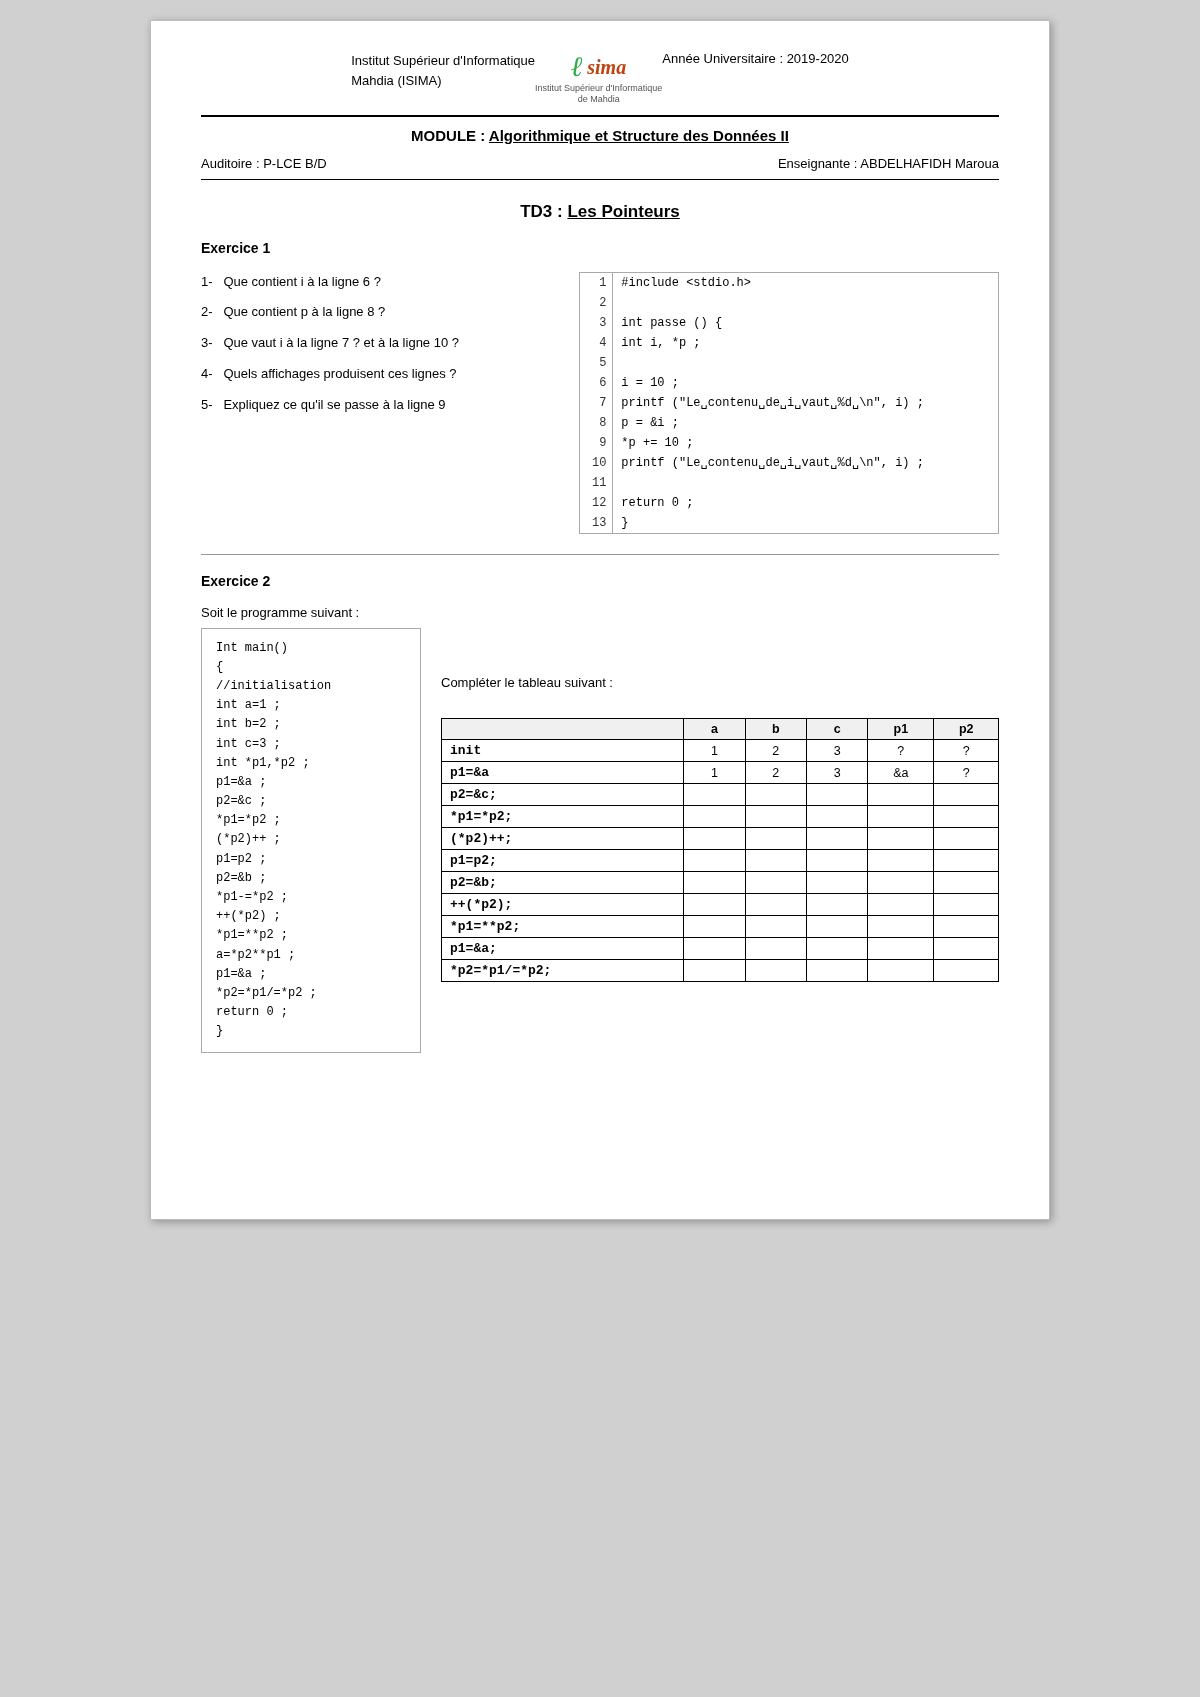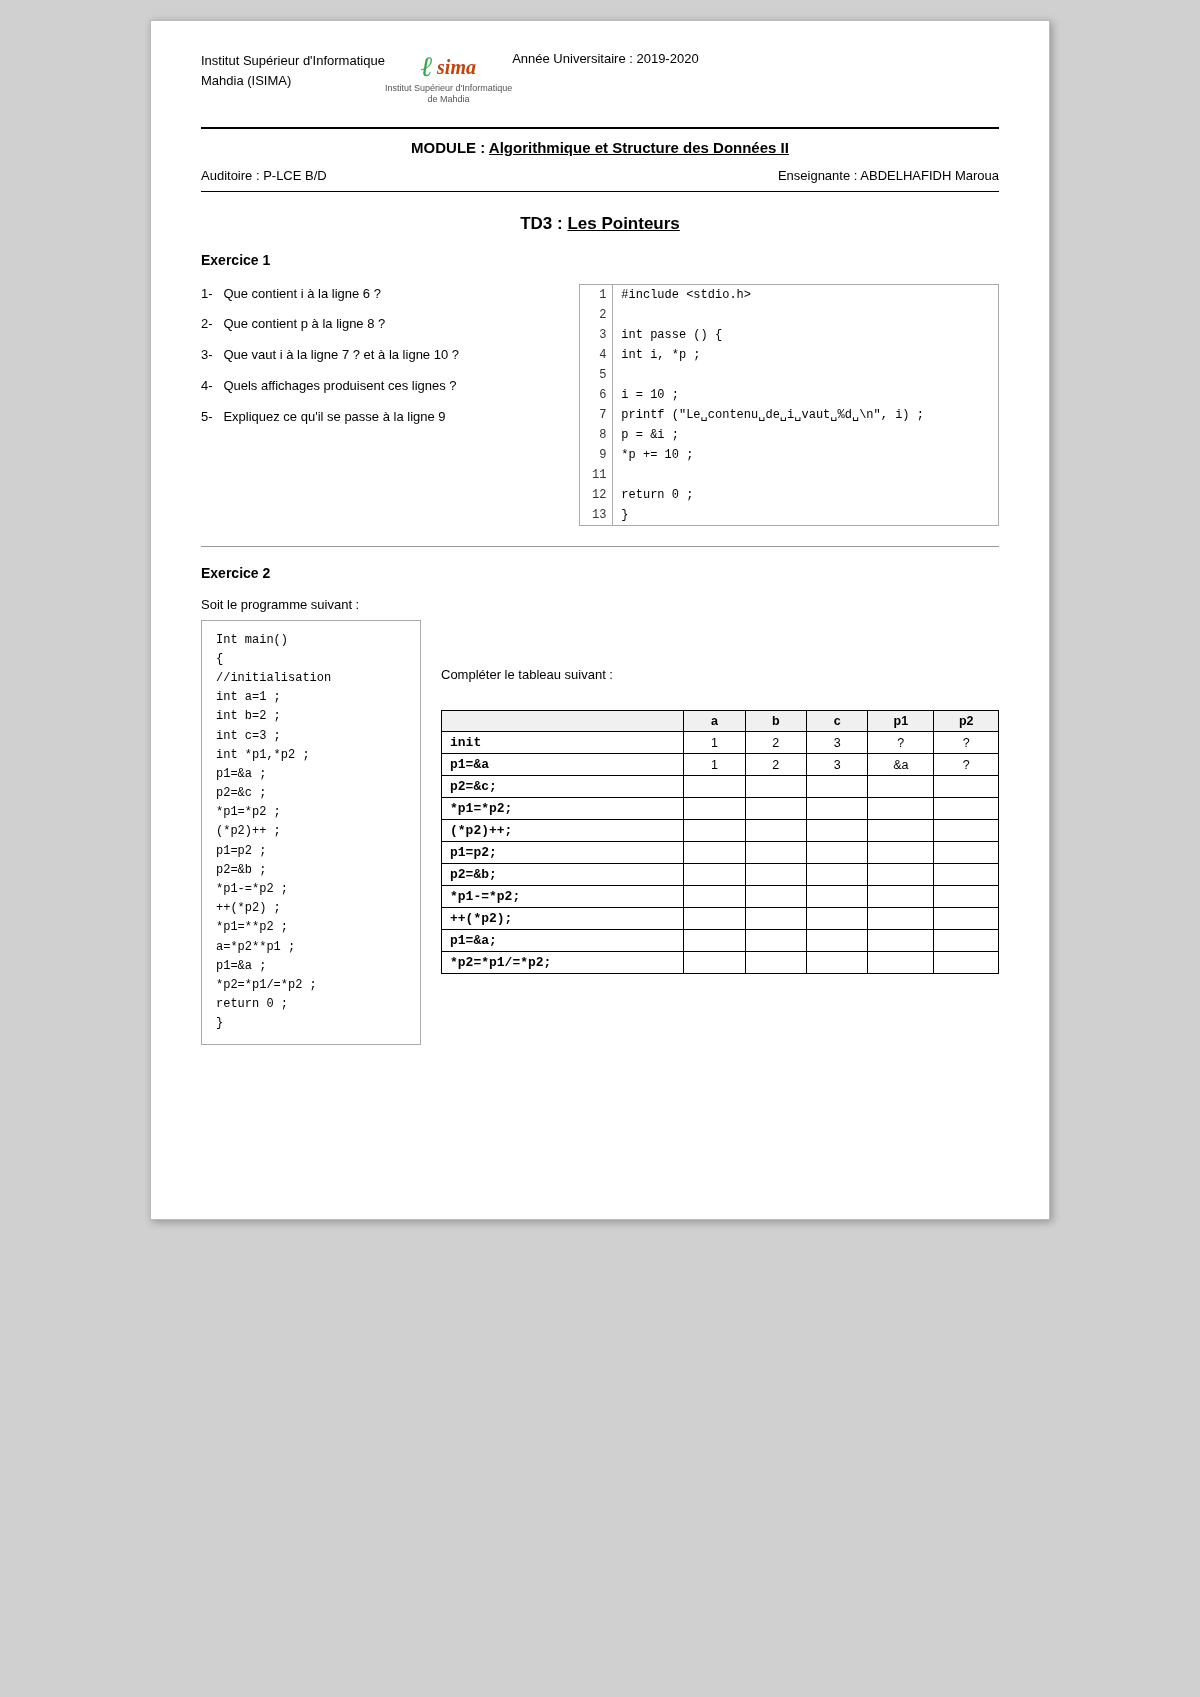--- a/index.html
+++ b/index.html
@@ -15,25 +15,25 @@
       background: #fff;
       width: 900px;
       min-height: 1200px;
       padding: 30px 50px;
       border: 1px solid #bbb;
       box-shadow: 2px 2px 8px rgba(0,0,0,0.3);
     }
     
     .header {
       display: flex;
-      justify-content: flex-start;
+      justify-content: center;
       align-items: flex-start;
       margin-bottom: 8px;
       border-bottom: 2px solid #000;
-      padding-bottom: 22px;
+      padding-bottom: 10px;
     }
     .header-left {
       font-size: 13px;
       line-height: 1.5;
     }
     .header-center {
       display: flex;
       flex-direction: column;
       align-items: center;
     }
@@ -278,20 +278,24 @@
             </tr>
             <tr>
               <td class="line-num">8</td>
               <td class="code-line">   p = &amp;i ;</td>
             </tr>
             <tr>
               <td class="line-num">9</td>
               <td class="code-line">   *p += 10 ;</td>
             </tr>
             <tr>
+              <td class="line-num">10</td>
+              <td class="code-line">   printf ("Le␣contenu␣de␣i␣vaut␣%d␣\n", i) ;</td>
+            </tr>
+            <tr>
               <td class="line-num">11</td>
               <td class="code-line"></td>
             </tr>
             <tr>
               <td class="line-num">12</td>
               <td class="code-line">   return 0 ;</td>
             </tr>
             <tr>
               <td class="line-num">13</td>
               <td class="code-line">}</td>
@@ -377,29 +381,29 @@
             </tr>
             <tr>
               <td class="row-label">p2=&amp;b;</td>
               <td class="val-cell"></td>
               <td class="val-cell"></td>
               <td class="val-cell"></td>
               <td class="val-cell"></td>
               <td class="val-cell"></td>
             </tr>
             <tr>
-              <td class="row-label">*p1-=*p2;</td>
-              <td class="val-cell"></td>
-              <td class="val-cell"></td>
-              <td class="val-cell"></td>
-              <td class="val-cell"></td>
-              <td class="val-cell"></td>
-            </tr>
-            <tr>
               <td class="row-label">++(*p2);</td>
+              <td class="val-cell"></td>
+              <td class="val-cell"></td>
+              <td class="val-cell"></td>
+              <td class="val-cell"></td>
+              <td class="val-cell"></td>
+            </tr>
+            <tr>
+              <td class="row-label">*p1=**p2;</td>
               <td class="val-cell"></td>
               <td class="val-cell"></td>
               <td class="val-cell"></td>
               <td class="val-cell"></td>
               <td class="val-cell"></td>
             </tr>
             <tr>
               <td class="row-label">p1=&amp;a;</td>
               <td class="val-cell"></td>
               <td class="val-cell"></td>

